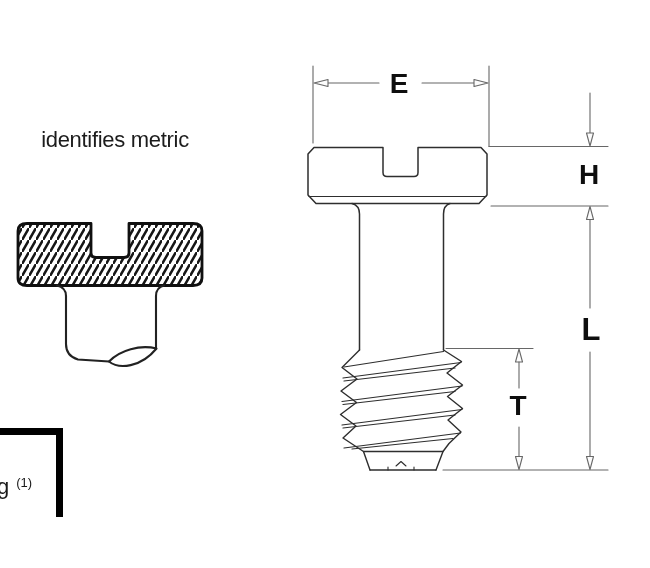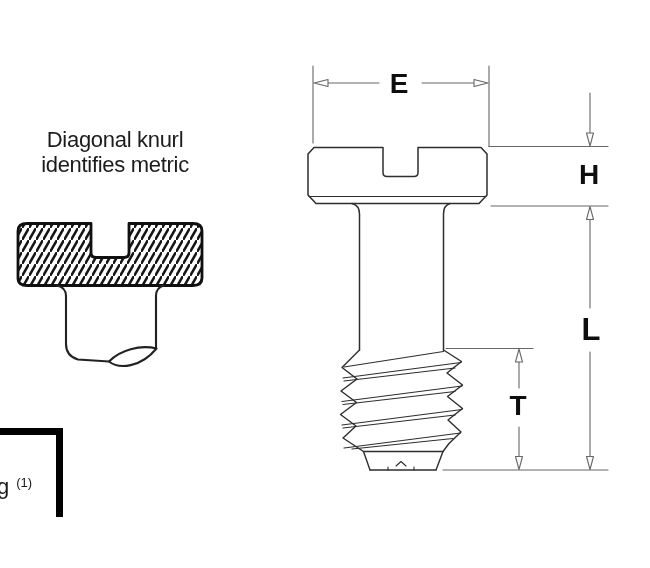--- a/index.html
+++ b/index.html
@@ -132,21 +132,20 @@
       <polygon points="519,469.5 515.5,456.5 522.5,456.5" fill="#fcfcfc"></polygon>
     </g>
 
     <g fill="#000000" stroke="none">
       <rect x="0" y="428" width="63" height="7"></rect>
       <rect x="56" y="428" width="7" height="89"></rect>
     </g>
   </svg>
 
   <div class="caption">
-    <span>Diagonal knurl</span>
     <span>identifies metric</span>
   </div>
 
   <div class="dim-label" style="left:399px;top:84px;">E</div>
 
   <div class="dim-label" style="left:589px;top:175px;">H</div>
 
   <div class="dim-label l" style="left:591px;top:330px;">L</div>
 
   <div class="dim-label" style="left:518px;top:406px;">T</div>

